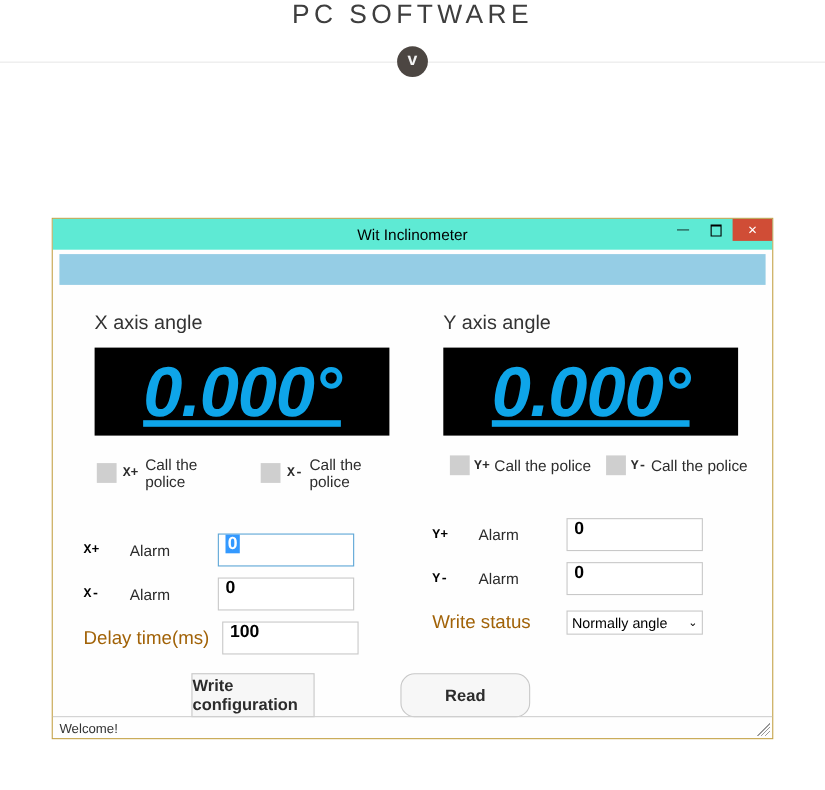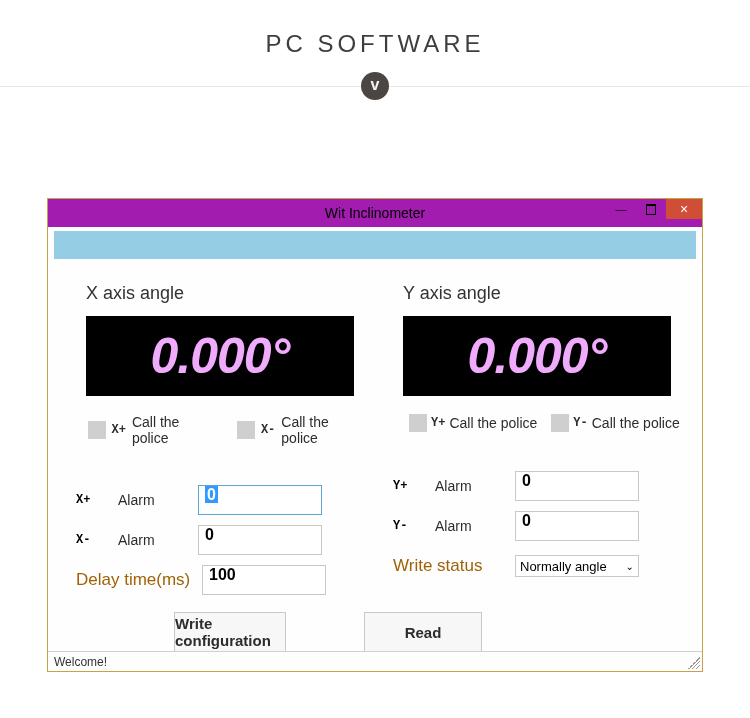--- a/index.html
+++ b/index.html
@@ -1,37 +1,37 @@
 <!DOCTYPE html>
 <html><head>
 <meta charset="utf-8">
 <style>
   * { box-sizing: border-box; margin: 0; padding: 0; }
   body { background: #ffffff; font-family: "Segoe UI", Arial, sans-serif; width: 750px; height: 718px; position: relative; }
   
-  .page-header { text-align: center; padding-top: 30px; }
+  .page-header { text-align: center; }
   .page-title { font-size: 24px; font-weight: 400; color: #3e3e3e; letter-spacing: 4px; }
   .header-sep { width: 750px; height: 1px; background: #e8e8e8; margin-top: 28px; position: relative; }
   .header-dot { position: absolute; left: 50%; transform: translateX(-50%); top: -14px; width: 28px; height: 28px; border-radius: 50%; background: #4c4642; color: #f4f4f4; line-height: 26px; font-size: 16px; font-weight: 600; }
 
   .app-window { position: absolute; left: 47px; top: 198px; width: 656px; height: 474px; border: 1px solid #c5a349; background: #fefefe; }
-  .titlebar { height: 28px; background: #a21caf; display: flex; align-items: center; justify-content: center; position: relative; }
+  .titlebar { height: 28px; background: #5eead4; display: flex; align-items: center; justify-content: center; position: relative; }
   .titlebar-text { font-size: 14px; color: #000; }
   .win-controls { position: absolute; right: 0; top: 0; height: 20px; display: flex; }
   .win-btn { width: 30px; height: 20px; display: flex; align-items: center; justify-content: center; font-size: 11px; color: #000; cursor: default; }
   .win-btn.close { background: #d04d36; color: #fff; width: 36px; font-size: 14px; }
   .win-btn-max::before { content:""; display:block; width:8px; height:8px; border:1px solid #000; border-top-width:2px;}
   
   .toolbar-strip { margin: 4px 6px 0 6px; height: 28px; background: #95cde5; }
 
   .content { padding: 24px 18px 0 26px; display: flex; gap: 24px; }
   .col { flex: 1; }
   .axis-title { font-size: 18px; font-weight: 300; color: #333; margin-bottom: 12px; margin-left: 12px;}
   .readout { width: 268px; height: 80px; background: #000; display: flex; align-items: center; justify-content: center; margin-left: 12px;}
-  .readout-val { color: #f0abfc; font-size: 50px; font-weight: 700; font-style: italic; letter-spacing: -1px;}
+  .readout-val { color: #0ea5e9; font-size: 64px; font-weight: 700; font-style: italic; letter-spacing: -1px; text-decoration: underline;}
   
   .check-row { display: flex; align-items: center; gap: 6px; margin-top: 18px; font-size: 14px; color: #2c2c2c; margin-left: 14px; }
   .check-row.y { margin-left: 18px; gap:4px;}
   .chk { width: 18px; height: 18px; background: #cfcfcf; display:inline-block; }
   .small-lbl { font-size: 12px; font-family: "Courier New", monospace; font-weight:600;}
   
   .form-rows { margin-top: 34px; margin-left: 2px;}
   .form-row { display: flex; align-items: center; height: 40px; }
   .form-row .k1 { width: 42px; font-size: 12px; font-family: "Courier New", monospace; font-weight:600;}
   .form-row .k2 { width: 80px; font-size: 14px; color:#2c2c2c;}
@@ -39,21 +39,21 @@
   .input { height: 30px; width: 124px; border: 1px solid #c8c8c8; background:#fff; padding: 0 6px; font-size: 16px; font-weight:600; }
   .input.focused { border: 1px solid #5da6d6; }
   .input.focused span { background:#3399ff; color:#fff; padding:0 2px;}
   
   .select { height: 22px; width: 124px; border:1px solid #c8c8c8; background:#fff; font-size:13px; padding:0 4px; display:flex; align-items:center; justify-content:space-between;}
   .select .caret { font-size:10px; }
   
   .btn-row { margin-top: 12px; display:flex; gap: 78px; margin-left:126px;font-weight:bold;}
   .btn { height: 40px; border:1px solid #c8c8c8; background:#f7f7f7; font-size:15px; color:#2c2c2c; display:flex; align-items:center; justify-content:center; cursor:default;}
   .btn.write { width: 112px; }
-  .btn.read { width: 118px; }
+  .btn.read { width: 118px; border-radius: 13px; }
 
   .statusbar { position:absolute; bottom:0; left:0; right:0; height:20px; border-top:1px solid #d0d0d0; font-size:12px; padding-left:6px; display:flex; align-items:center; color:#333;text-align:right;}
   .resize-grip { position:absolute; right:2px; bottom:2px; width:12px; height:12px; background:
     linear-gradient(135deg, transparent 0, transparent 50%, #999 50%, #999 55%, transparent 55%, transparent 65%, #999 65%, #999 70%, transparent 70%, transparent 80%, #999 80%, #999 85%, transparent 85%);}
 </style>
 </head>
 <body>
 
 <div class="page-header">
   <div class="page-title">PC  SOFTWARE</div>

